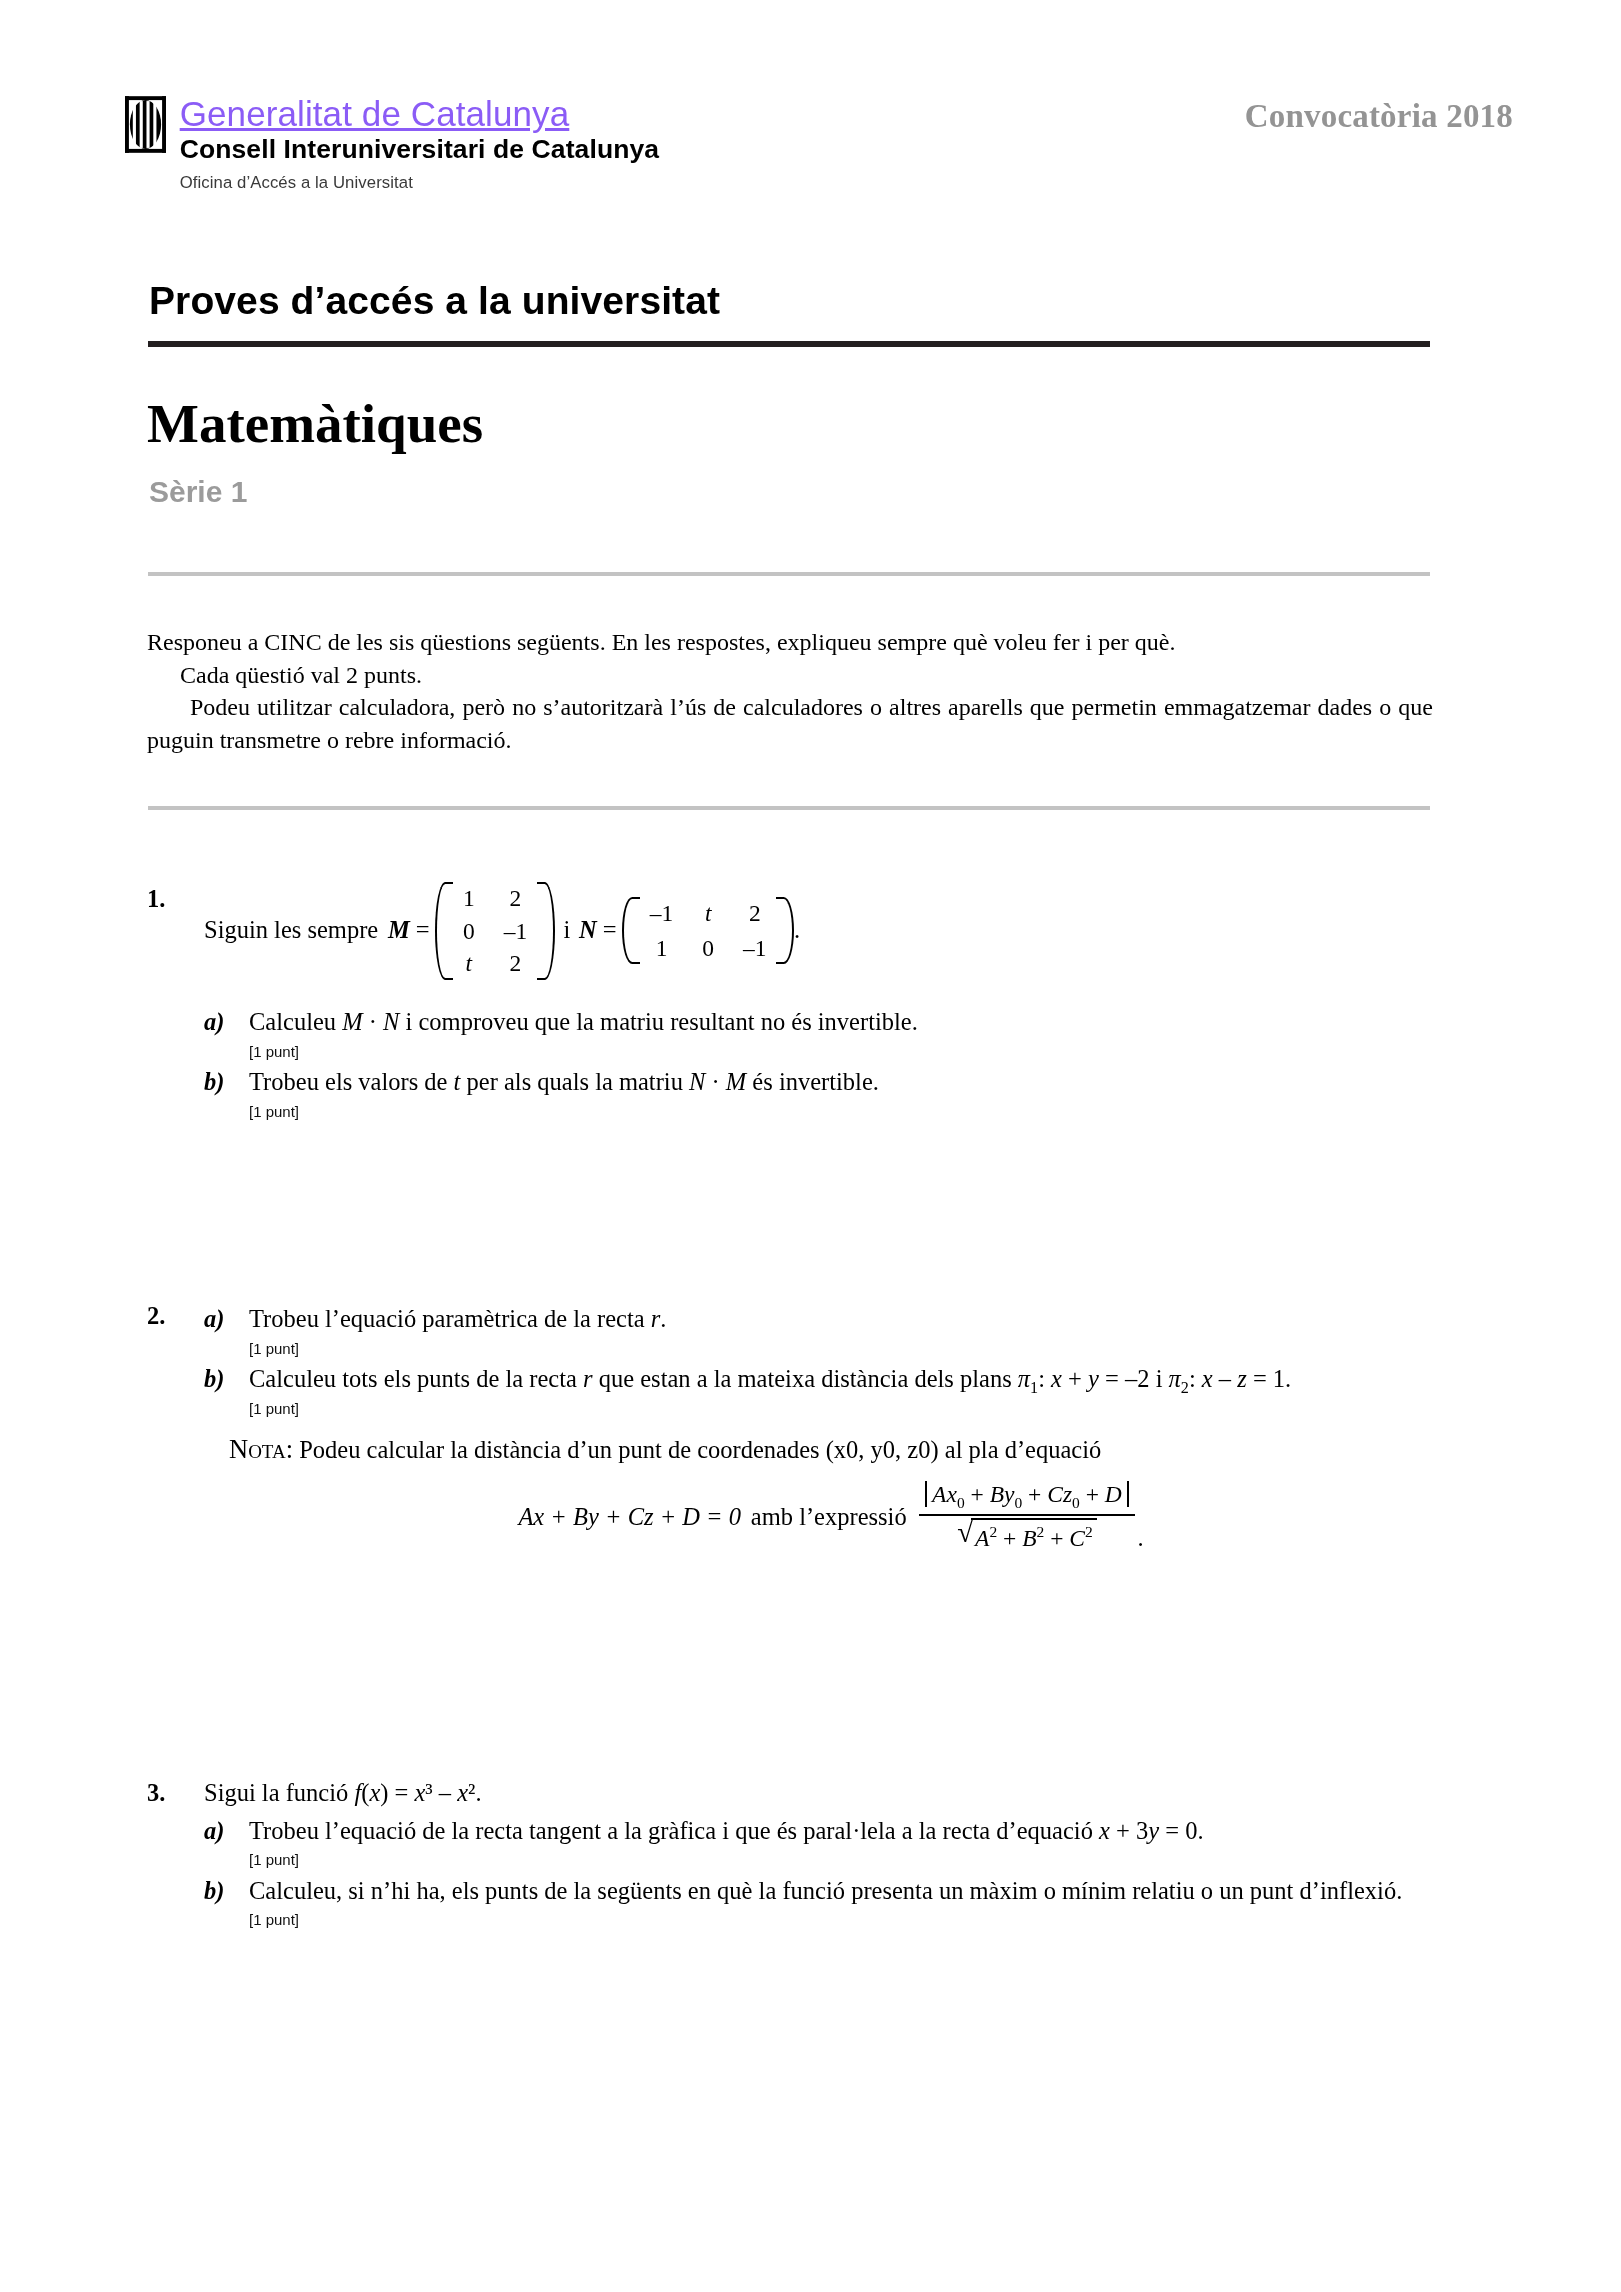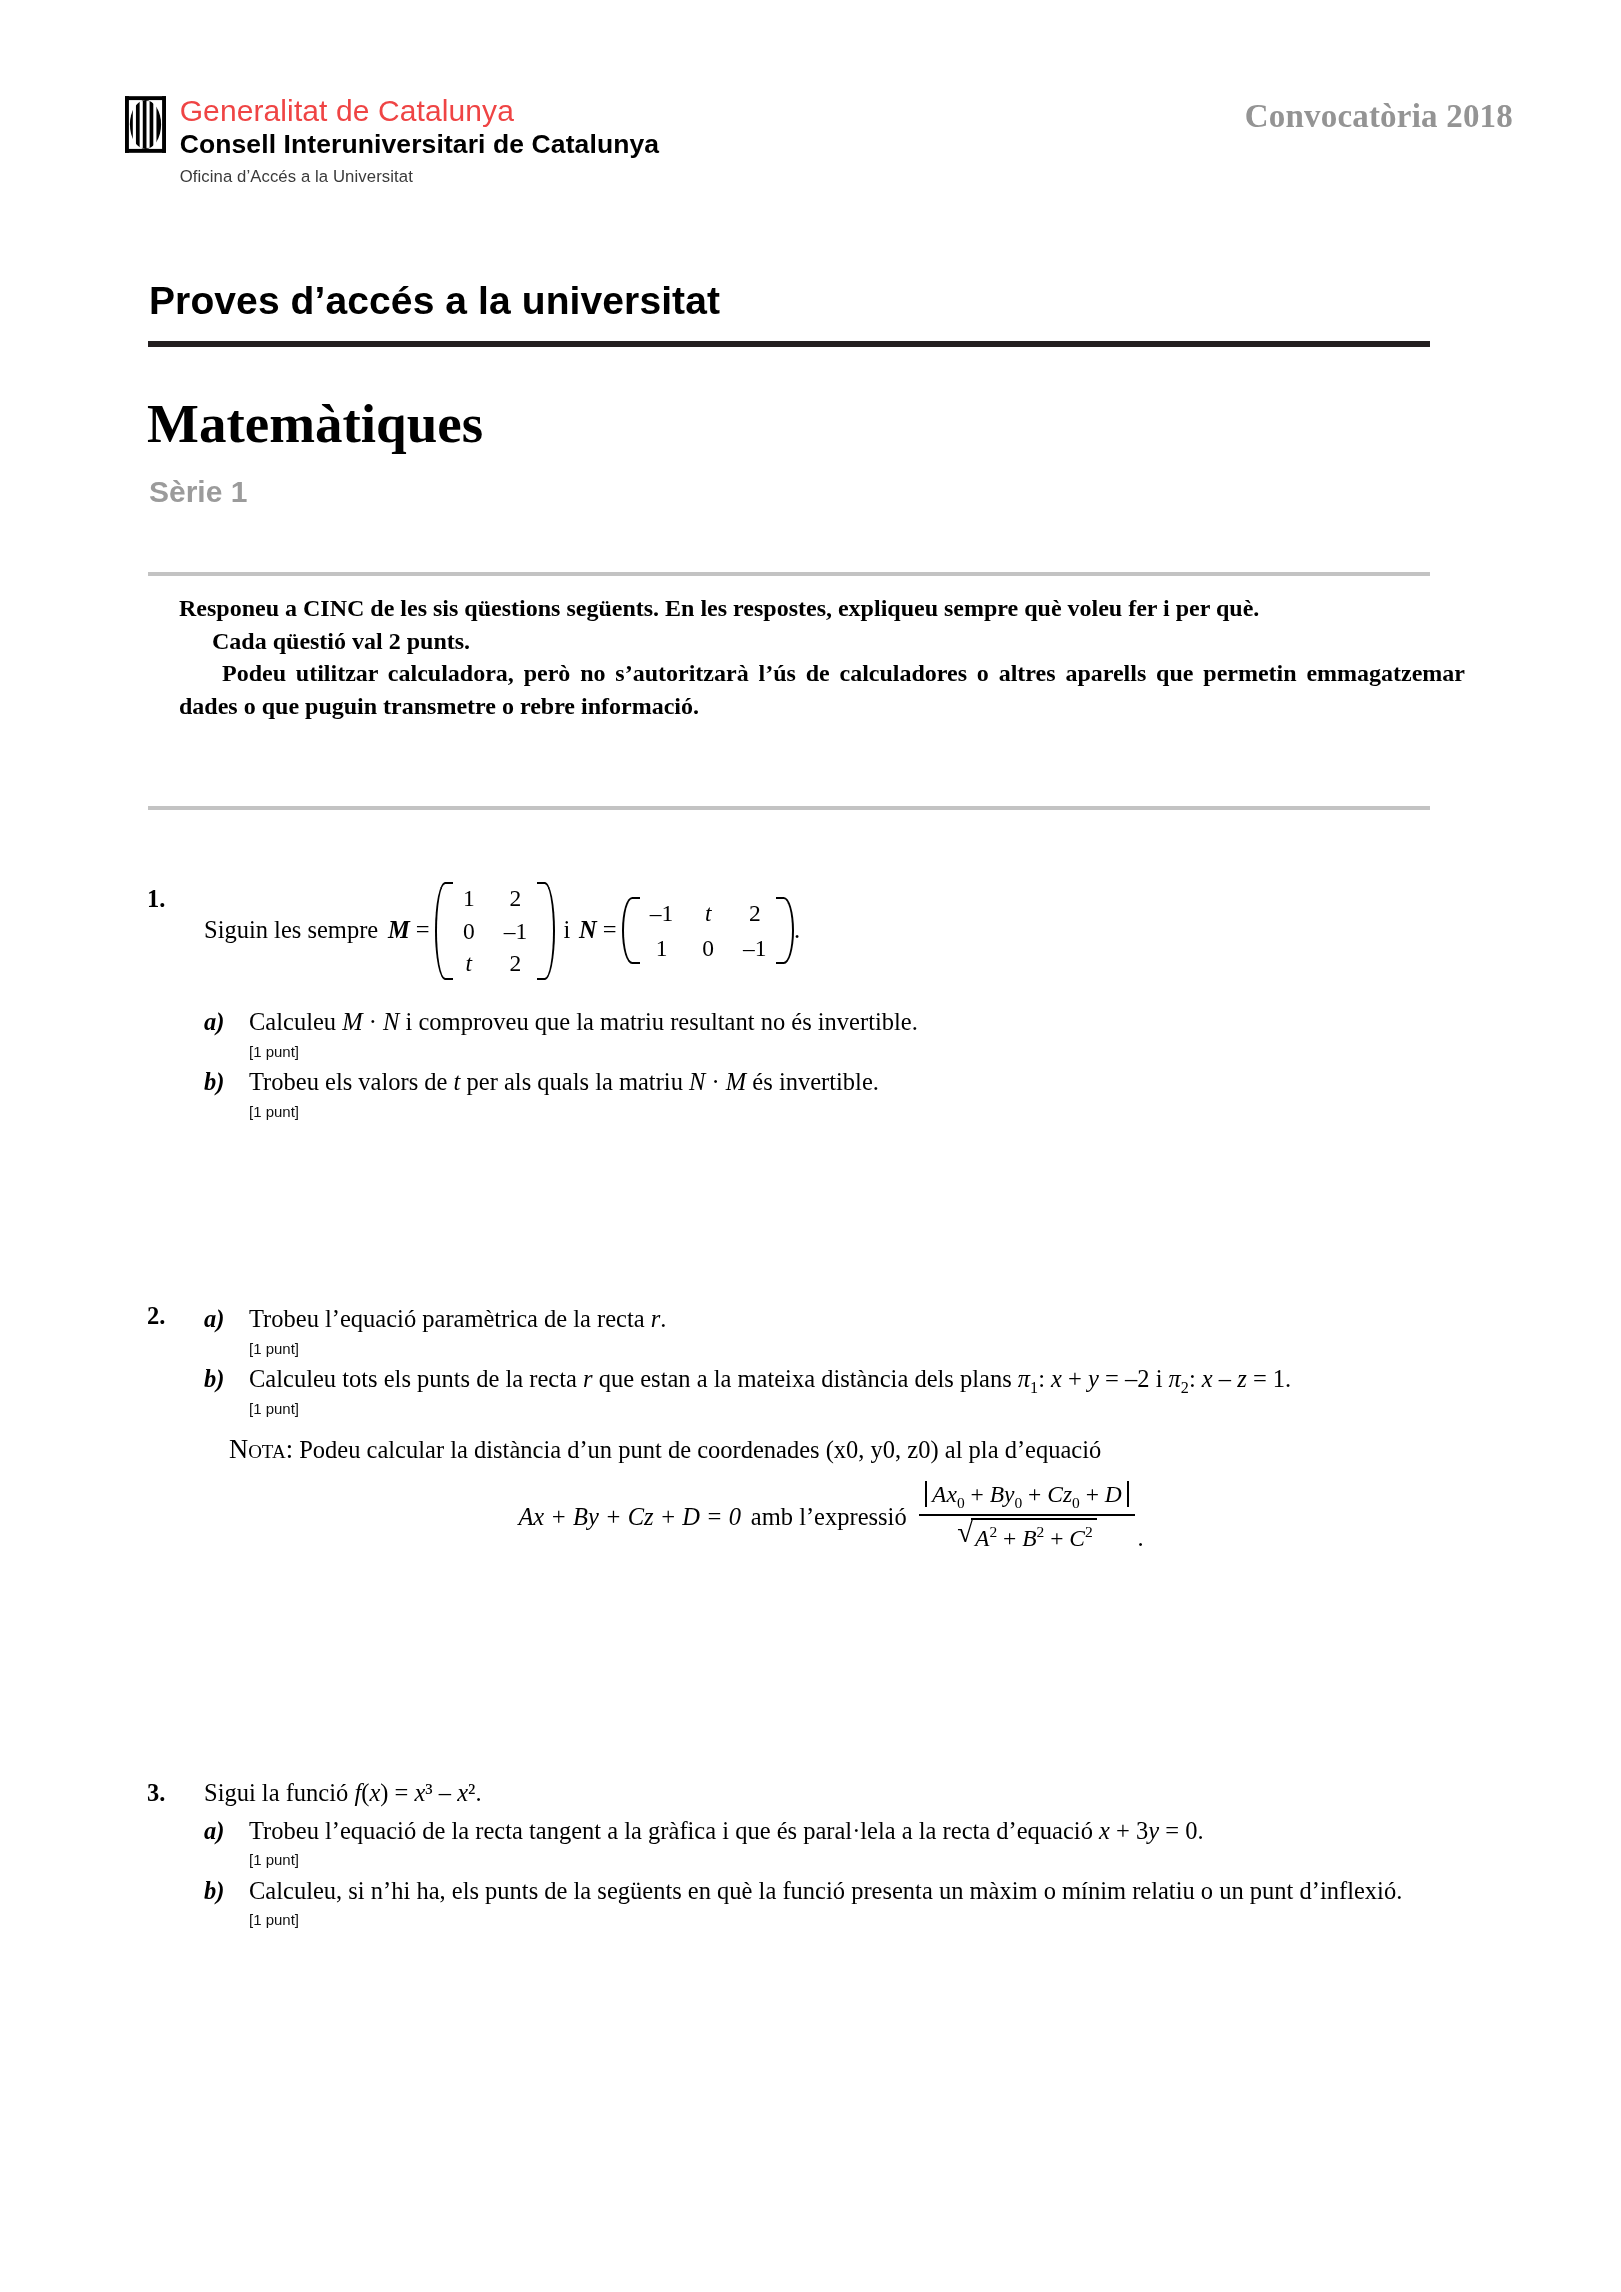--- a/index.html
+++ b/index.html
@@ -20,21 +20,21 @@
   
   .hdr{
     position:absolute;left:125px;top:94px;right:108px;
     display:flex;align-items:flex-start;
   }
   .hdr-left{display:flex;align-items:flex-start;}
   .emblem{
     width:41px;height:57px;flex:0 0 41px;margin-top:2px;margin-right:13.7px;
   }
   .org{font-family:"Liberation Sans", sans-serif;line-height:1.12;}
-  .org-l1{font-size:30px;font-weight:400;color:#ef4444;letter-spacing:0.1px;}
+  .org-l1{font-size:35px;font-weight:400;color:#8b5cf6;letter-spacing:0.1px;text-decoration:underline;}
   .org-l2{font-size:26.5px;font-weight:700;color:#000;letter-spacing:0.1px;margin-top:2px;}
   .org-l3{font-size:16.7px;font-weight:400;color:#3a3a3a;margin-top:8.8px;letter-spacing:0.1px;}
   .conv{
     position:absolute;right:0;top:3.9px;
     font-family:Liberation Serif, serif;
     font-size:33px;font-weight:700;color:#949494;letter-spacing:0.2px;
     white-space:nowrap;
   }
 
   
@@ -57,24 +57,24 @@
     font-size:30px;font-weight:700;color:#9b9b9b;
   }
   .rule-grey{
     position:absolute;left:148px;width:1282px;height:3.9px;background:#c3c3c3;
   }
   .rule-grey.r1{top:572px;}
   .rule-grey.r2{top:806px;}
 
   
   .instr{
-    position:absolute;left:147px;top:592px;width:1286px;
+    position:absolute;left:147px;top:626px;width:1286px;
     font-family:"Liberation Serif", serif;
-    font-size:24px;font-weight:700;line-height:1.36;
-    text-align:justify;color:#000;margin-left:32px;
+    font-size:24px;font-weight:400;line-height:1.36;
+    text-align:justify;color:#000;
   }
   .instr p{margin:0;}
   .instr .ind{text-indent:33px;}
   .instr .ind2{text-indent:43px;}
 
   
   .q{position:absolute;left:147px;width:1286px;font-size:24.5px;line-height:1.42;}
   .q .num{
     position:absolute;left:0;top:0;width:51px;
     font-weight:700;font-size:24.5px;

